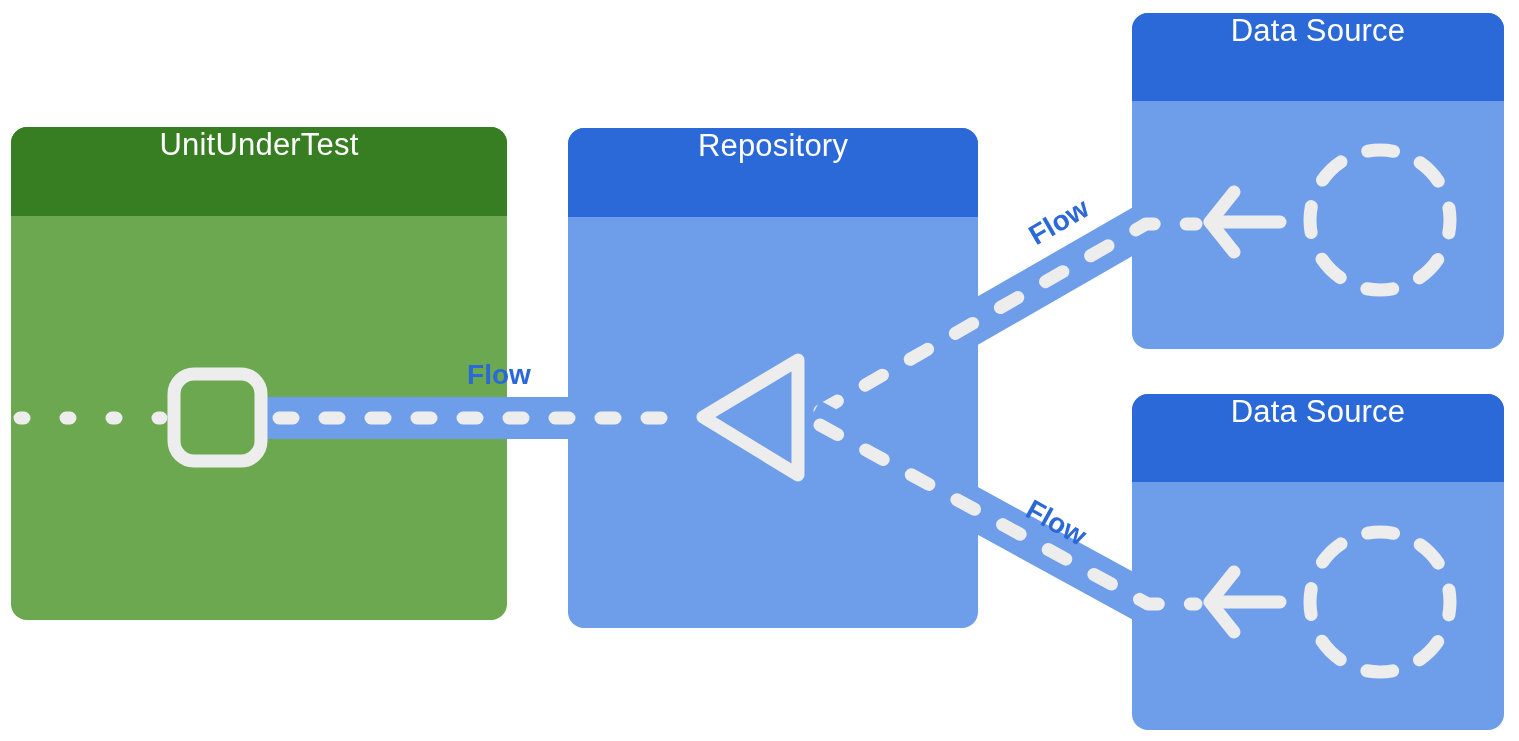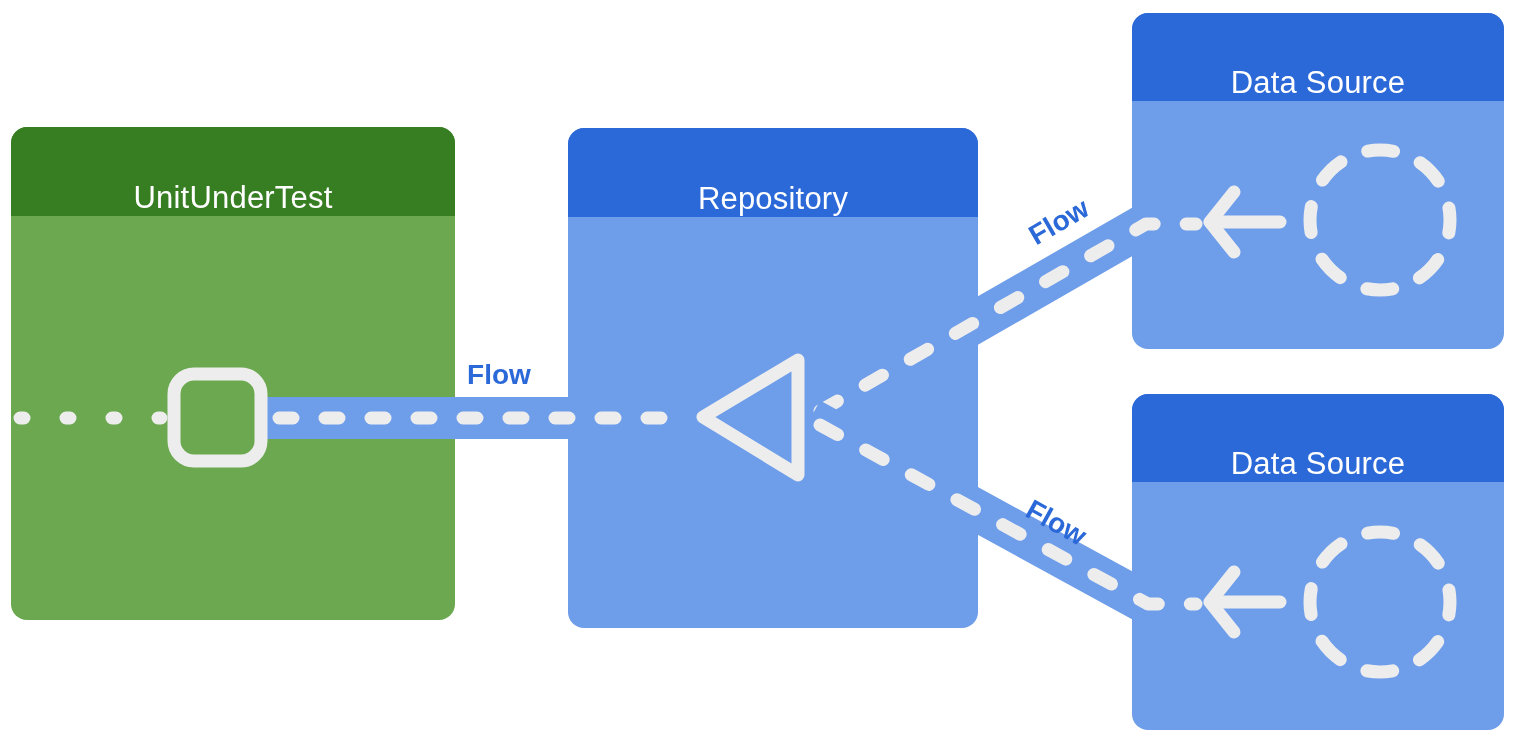--- a/index.html
+++ b/index.html
@@ -14,29 +14,29 @@
   }
   html,body{margin:0;padding:0;background:var(--bg);}
   .canvas{
     position:relative;width:1519px;height:741px;overflow:hidden;
     background:var(--bg);
     font-family:"Liberation Sans", sans-serif;
   }
   .node{position:absolute;border-radius:16px;overflow:hidden;}
   .node-header{
     position:absolute;left:0;top:0;right:0;
-    display:flex;align-items:flex-end;justify-content:center;
+    display:flex;align-items:flex-start;justify-content:center;
   }
   .node-header span{
     color:var(--header-text);font-size:31px;font-weight:400;letter-spacing:0.2px;
   }
   .node-body{position:absolute;left:0;right:0;bottom:0;}
 
   
-  .node.uut{left:11px;top:127px;width:444px;height:493px;background:var(--green-body);}
+  .node.uut{left:11px;top:127px;width:496px;height:493px;background:var(--green-body);}
   .node.uut .node-header{height:89px;background:var(--green-header);}
 
   
   .node.repo{left:568px;top:128px;width:410px;height:500px;background:var(--blue-body);}
   .node.repo .node-header{height:89px;background:var(--blue-header);}
 
   
   .node.ds-top{left:1132px;top:13px;width:372px;height:336px;background:var(--blue-body);}
   .node.ds-bottom{left:1132px;top:394px;width:372px;height:336px;background:var(--blue-body);}
   .node.ds-top .node-header,.node.ds-bottom .node-header{height:88px;background:var(--blue-header);}

